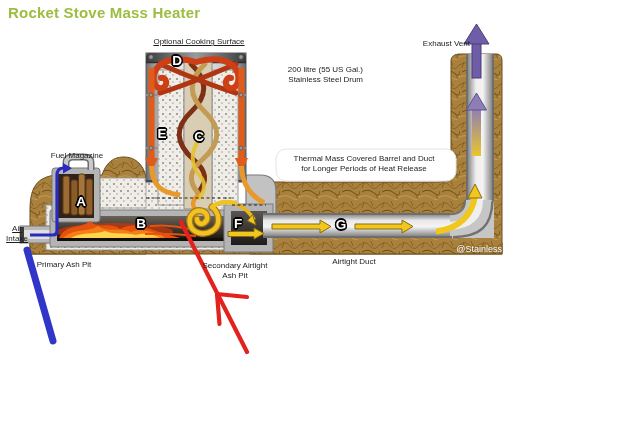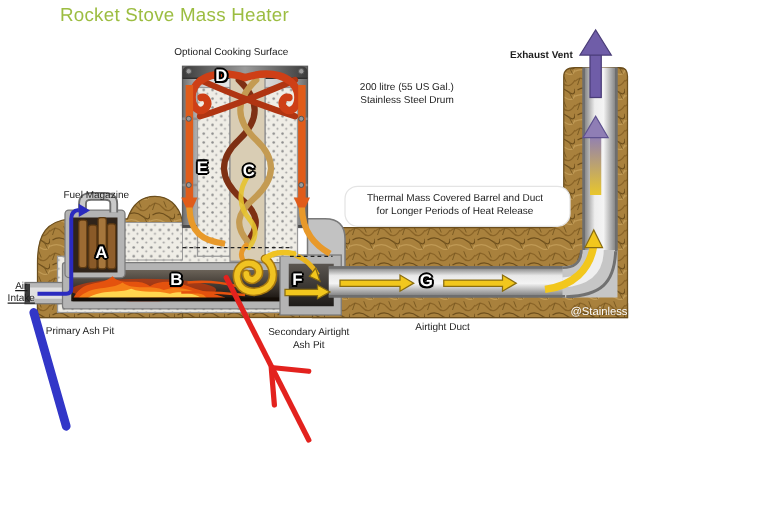--- a/index.html
+++ b/index.html
@@ -1,21 +1,21 @@
 <!DOCTYPE html>
 <html><head>
 <meta charset="utf-8">
 <style>
   html,body{margin:0;padding:0;background:#fff;}
   #stage{position:relative;width:617px;height:424px;background:#ffffff;overflow:hidden;
          font-family:"Liberation Sans",sans-serif;}
   #stage svg{position:absolute;left:0;top:0;}
-  .title{position:absolute;left:8px;top:4px;font-size:15px;font-weight:normal;color:#9CBD41;letter-spacing:.2px;margin-left:40px;}
+  .title{position:absolute;left:8px;top:4px;font-size:15px;font-weight:bold;color:#9CBD41;letter-spacing:.2px;}
   .lbl{position:absolute;font-size:8px;line-height:1.3;color:#1c1c1c;text-align:center;white-space:pre-line;}
-  .lbl.left{text-align:right;} .lbl.right{text-align:left;font-weight:bold;}
+  .lbl.left{text-align:right;} .lbl.right{text-align:right;}
   .wm{position:absolute;font-size:9px;color:#ffffff;text-align:right;text-shadow:0 0 2px rgba(60,40,10,.6);}
   .badge{position:absolute;width:16px;text-align:center;font-size:13.5px;font-weight:bold;color:#fff;
     text-shadow:-1.6px 0 #000,1.6px 0 #000,0 -1.6px #000,0 1.6px #000,
                 -1.2px -1.2px #000,1.2px -1.2px #000,-1.2px 1.2px #000,1.2px 1.2px #000;}
 </style>
 </head>
 <body>
 
 <div id="stage">
 
@@ -208,31 +208,31 @@
 
   <g stroke-linecap="round" fill="none">
     <path d="M27,250 L53,341" stroke="#3236C8" stroke-width="7"></path>
     <path d="M181,222 L247,352" stroke="#E3221E" stroke-width="4.2"></path>
     <path d="M217,294 L247,297 M217,294 L219.5,324" stroke="#E3221E" stroke-width="4.2"></path>
   </g>
 </svg>
 
 <div class="title">Rocket Stove Mass Heater</div>
 
-<div class="lbl" style="left:120px;top:37px;width:130px;">Optional Cooking Surface</div>
+<div class="lbl" style="left:134px;top:37px;width:130px;text-decoration:underline;">Optional Cooking Surface</div>
 <div class="lbl left" style="left:253px;top:65px;width:110px;">200 litre (55 US Gal.)
 Stainless Steel Drum</div>
 <div class="lbl right" style="left:408px;top:39px;width:62px;">Exhaust Vent</div>
 <div class="lbl" style="left:27px;top:151px;width:100px;">Fuel Magazine</div>
 <div class="lbl" style="left:0px;top:224px;width:34px;text-decoration:underline;">Air
 Intake</div>
 <div class="lbl" style="left:274px;top:154px;width:180px;">Thermal Mass Covered Barrel and Duct
 for Longer Periods of Heat Release</div>
 <div class="lbl" style="left:14px;top:260px;width:100px;">Primary Ash Pit</div>
-<div class="lbl" style="left:197px;top:261px;width:100px;">Secondary Airtight
+<div class="lbl" style="left:185px;top:261px;width:100px;">Secondary Airtight
 Ash Pit</div>
 <div class="lbl" style="left:314px;top:257px;width:80px;">Airtight Duct</div>
 <div class="wm" style="left:428px;top:244px;width:74px;">@Stainless</div>
 
 <span class="badge" style="left:73px;top:194px;">A</span>
 <span class="badge" style="left:133px;top:216px;">B</span>
 <span class="badge" style="left:191px;top:129px;">C</span>
 <span class="badge" style="left:169px;top:53px;">D</span>
 <span class="badge" style="left:154px;top:126px;">E</span>
 <span class="badge" style="left:230px;top:216px;">F</span>

